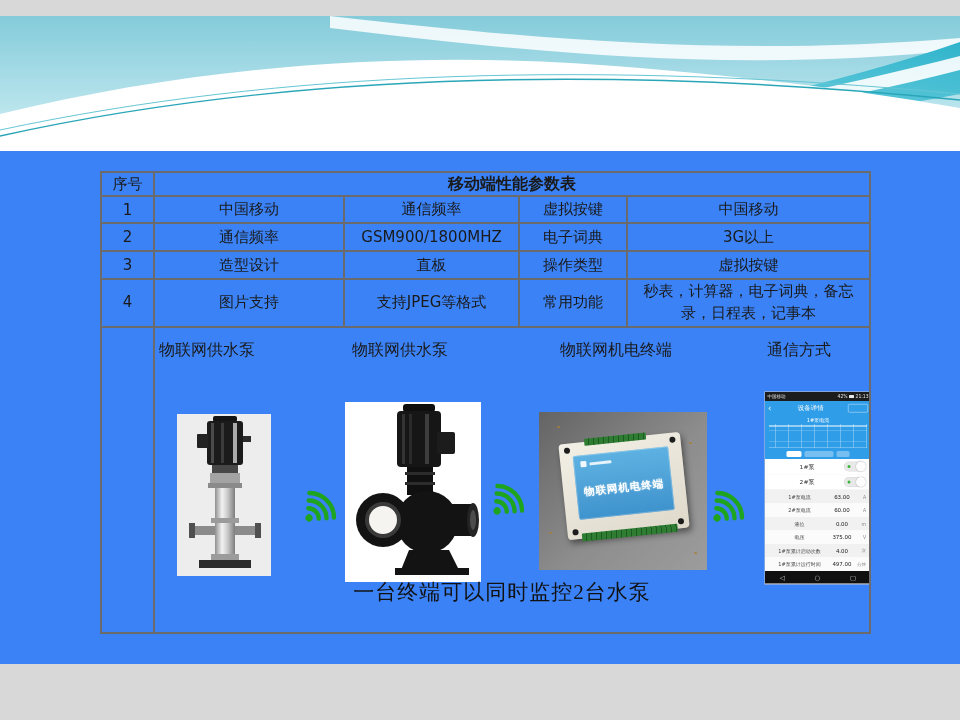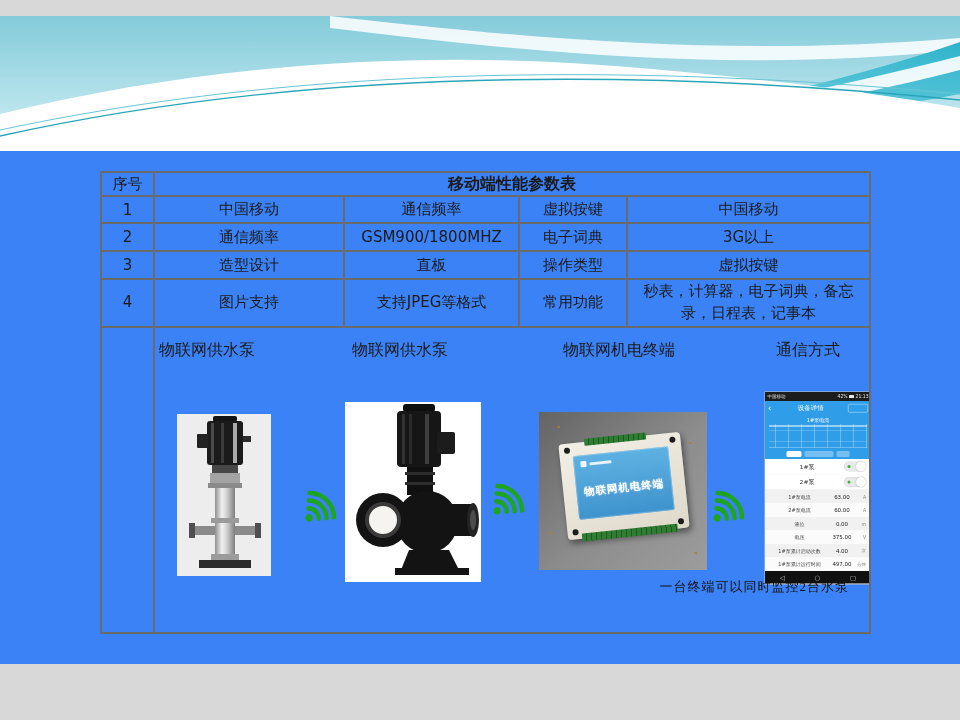--- a/index.html
+++ b/index.html
@@ -20,28 +20,28 @@
     padding:0 3px;overflow:hidden;
   }
   td.hdr-title{font-weight:bold;font-size:16px;border-radius:6px;}
   tr.hr0 td{height:22px;}
   tr.r1 td{height:25px;}
   tr.r2 td{height:26px;}
   tr.r3 td{height:26px;}
   tr.r4 td{height:46px;line-height:1.45;}
   tr.figrow td{height:304px;}
   td.figcell{position:relative;padding:0;vertical-align:top;}
-  .fig-label{position:absolute;top:12px;font-size:16px;text-align:center;white-space:nowrap;}
+  .fig-label{position:absolute;top:12px;font-size:16px;text-align:left;white-space:nowrap;}
   .fl1{left:4px;width:96px;}
   .fl2{left:197px;width:96px;}
   .fl3{left:405px;width:118px;}
   .fl4{left:612px;width:82px;}
   .caption{
-    position:absolute;left:0;right:20px;top:250px;text-align:right;
-    font-size:13px;font-family:"Liberation Serif","DejaVu Serif",serif;
+    position:absolute;left:0;right:20px;top:250px;text-align:center;
+    font-size:21px;font-family:"Liberation Serif","DejaVu Serif",serif;
     letter-spacing:1px;color:#111;
   }
   
   .img1{position:absolute;left:22px;top:86px;}
   .img2{position:absolute;left:190px;top:74px;}
   .wifi{position:absolute;width:42px;height:42px;transform:rotate(45deg);}
   .w1{left:142px;top:160px;}
   .w2{left:330px;top:153px;}
   .w3{left:550px;top:160px;}
   

